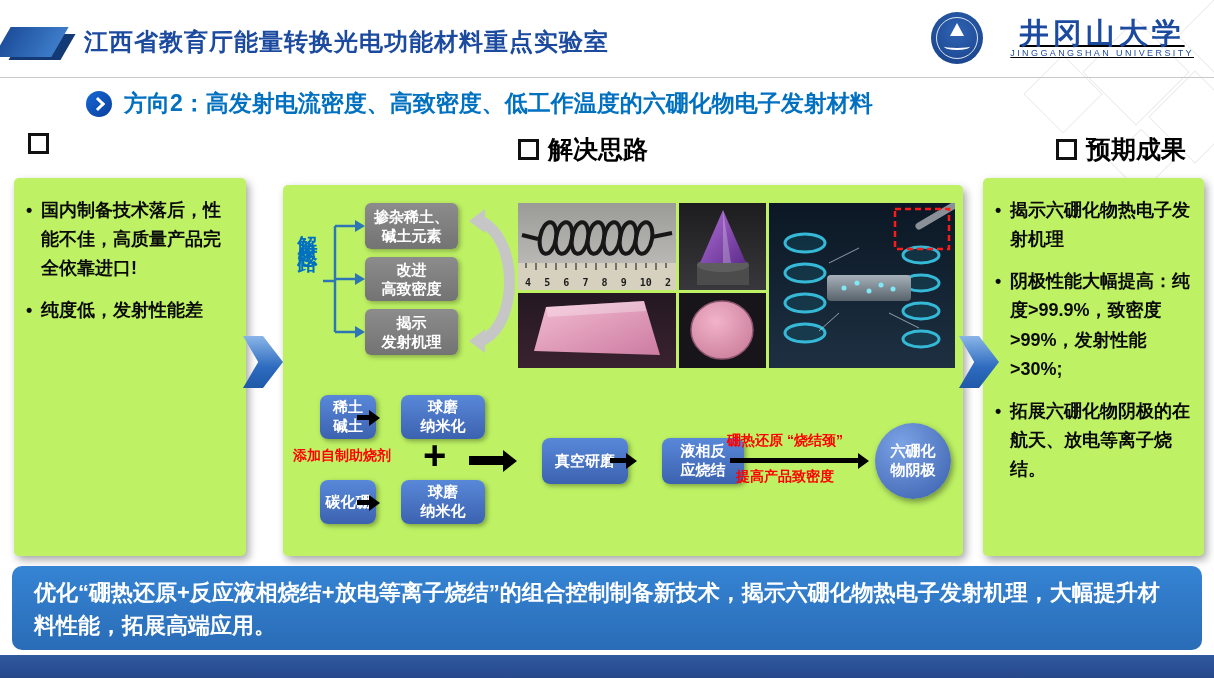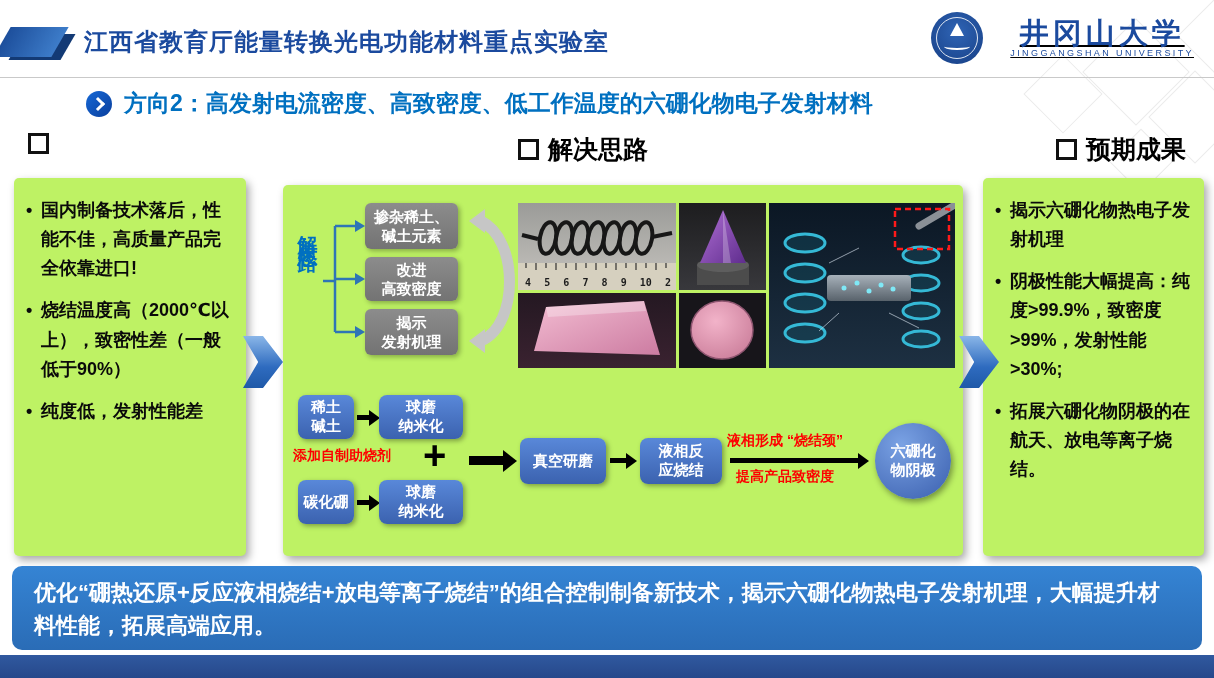--- a/index.html
+++ b/index.html
@@ -49,21 +49,21 @@
         clip-path:polygon(0 0,50% 0,100% 50%,50% 100%,0 100%,38% 50%);z-index:6;}
 
   
   .vlabel{position:absolute;left:12px;top:34px;writing-mode:vertical-rl;text-orientation:upright;font-size:20px;font-weight:bold;color:#0070c0;letter-spacing:6px;}
   .gbox{position:absolute;left:82px;width:93px;background:linear-gradient(180deg,#8c8c8c,#737373);color:#fff;font-weight:bold;font-size:15px;
         text-align:center;border-radius:6px;display:flex;align-items:center;justify-content:center;line-height:1.3;box-shadow:2px 2px 5px rgba(0,0,0,.3);}
   .img-tile{position:absolute;overflow:hidden;}
   .ruler-nums{position:absolute;left:7px;right:5px;bottom:2px;display:flex;justify-content:space-between;
               font-family:"DejaVu Sans Mono",monospace;font-size:10px;font-weight:bold;color:#1c1c1c;}
   .bbox{position:absolute;background:linear-gradient(180deg,#5988d9,#3b62af);color:#fff;font-weight:bold;font-size:15px;text-align:center;
-        border-radius:8px;display:flex;align-items:center;justify-content:center;line-height:1.25;box-shadow:2px 2px 5px rgba(0,0,0,.35);}
+        border-radius:8px;display:flex;align-items:center;justify-content:center;line-height:1.25;box-shadow:2px 2px 5px rgba(0,0,0,.35);margin-left:22px;}
   .arr{position:absolute;background:#000;height:5px;}
   .arr::after{content:'';position:absolute;right:-11px;top:50%;transform:translateY(-50%);
               border-left:11px solid #000;border-top:8px solid transparent;border-bottom:8px solid transparent;}
   .arr-big{height:9px;}
   .arr-big::after{right:-14px;border-left:14px solid #000;border-top:11px solid transparent;border-bottom:11px solid transparent;}
   .plus{position:absolute;font-size:40px;font-weight:900;color:#000;line-height:1;}
   .rnote{position:absolute;font-size:14px;font-weight:bold;color:#fe0000;white-space:nowrap;}
   .circle-box{position:absolute;width:76px;height:76px;border-radius:50%;background:radial-gradient(circle at 35% 28%,#7aa2e4,#3a5fae);
               color:#fff;font-weight:bold;font-size:15px;display:flex;align-items:center;justify-content:center;text-align:center;
               line-height:1.25;box-shadow:2px 3px 6px rgba(0,0,0,.4);}
@@ -111,21 +111,20 @@
   <span>解决思路</span>
 </div>
 <div class="sec-h" style="left:1012px;top:133px;padding-left:44px;">
   <span class="sec-sq"></span>
   <span>预期成果</span>
 </div>
 
 <div class="card" id="card-problems">
   <ul class="bullets">
     <li>国内制备技术落后，性能不佳，高质量产品完全依靠进口!</li>
-    <li>烧结温度高（2000℃以上），致密性差（一般低于90%）</li>
     <li>纯度低，发射性能差</li>
   </ul>
 </div>
 
 <div class="chev" style="left:243px;top:336px;"></div>
 <div class="chev" style="left:959px;top:336px;"></div>
 
 <div class="card" id="card-solution">
 
   <div class="vlabel">解决思路</div>
@@ -299,21 +298,21 @@
   <div class="arr" style="left:74px;top:315px;width:12px;"></div>
   <div class="bbox pre" style="left:96px;top:295px;width:84px;height:44px;">球磨
 纳米化</div>
 
   <div class="arr arr-big" style="left:186px;top:271px;width:34px;"></div>
   <div class="bbox" style="left:237px;top:253px;width:86px;height:46px;">真空研磨</div>
   <div class="arr" style="left:327px;top:273px;width:16px;"></div>
   <div class="bbox pre" style="left:357px;top:253px;width:82px;height:46px;">液相反
 应烧结</div>
 
-  <div class="rnote" style="left:444px;top:247px;">液相形成 “烧结颈”</div>
+  <div class="rnote" style="left:444px;top:247px;">硼热还原 “烧结颈”</div>
   <div class="arr" style="left:447px;top:273px;width:128px;"></div>
   <div class="rnote" style="left:453px;top:283px;">提高产品致密度</div>
 
   <div class="circle-box pre" style="left:592px;top:238px;">六硼化
 物阴极</div>
 </div>
 
 <div class="card" id="card-results">
   <ul class="bullets">
     <li>揭示六硼化物热电子发射机理</li>

